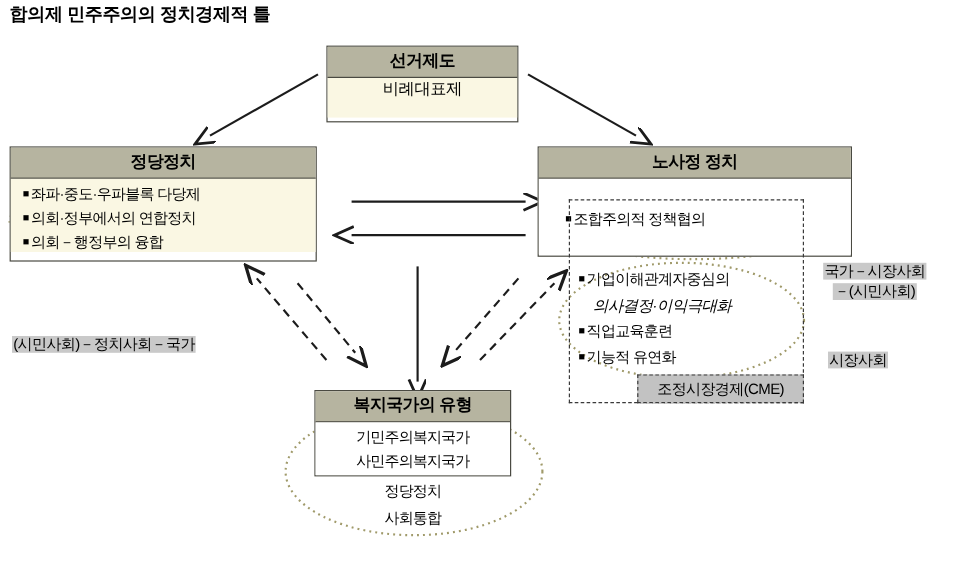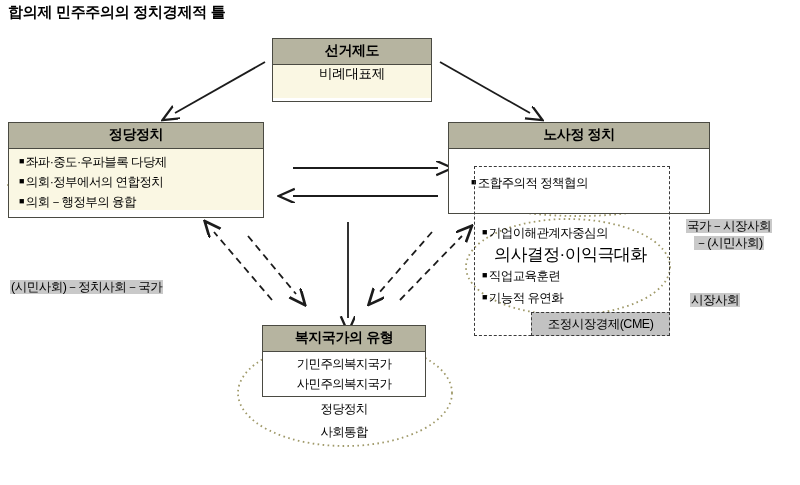--- a/index.html
+++ b/index.html
@@ -128,25 +128,26 @@
     left: 482px;
     top: 222px;
     width: 188px;
   }
   #cme-extra-list .bullet-line {
     font-size: 12.5px;
     line-height: 21px;
     letter-spacing: -0.6px;
   }
   .indent-line {
-    font-size: 17px;
+    font-size: 13px;
     line-height: 21px;
     letter-spacing: -0.6px;
     padding-left: 12px;
     white-space: nowrap;
+    font-style: italic;
   }
   #cme-label-box {
     position: absolute;
     left: 531px;
     top: 312px;
     width: 139px;
     height: 24px;
     background: #c2c2c2;
     border: 1.6px dashed #3a3a3a;
     box-sizing: border-box;

